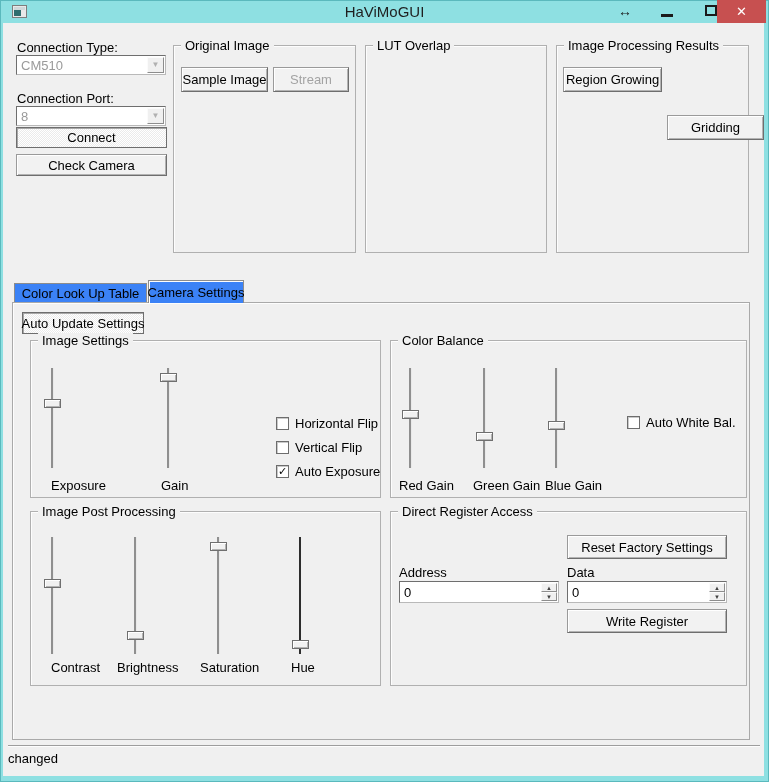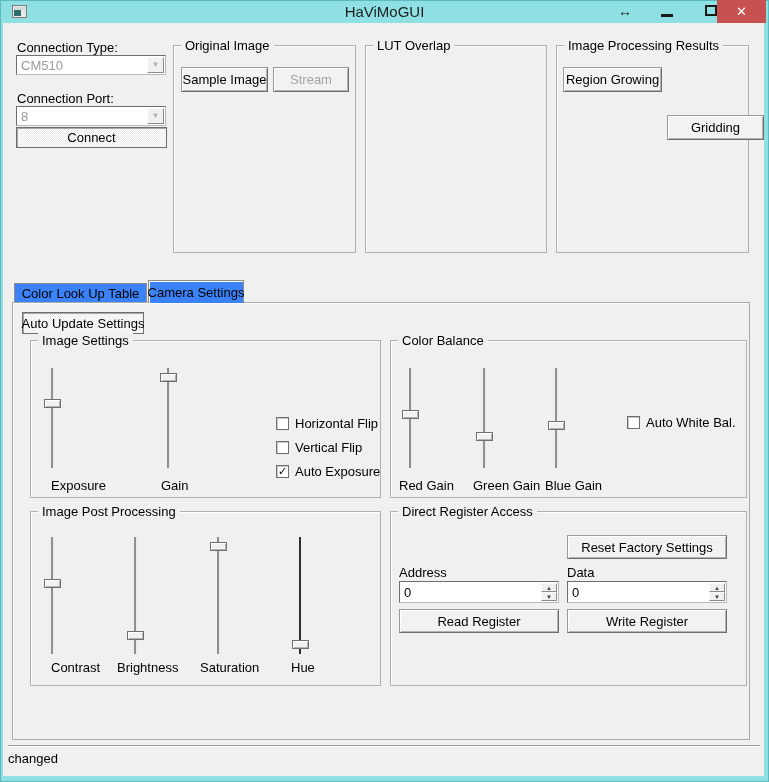--- a/index.html
+++ b/index.html
@@ -118,20 +118,21 @@
         </div>
     </div>
     <span class="lbl" style="left:14px;top:68px;">Connection Port:</span>
     <div class="combo" style="left:13px;top:83px;">
       <span class="val">8</span>
       <div class="dd">
           <span>▼</span>
         </div>
     </div>
     <div class="btn pressed" style="left:13px;top:104px;width:151px;height:21px;">Connect</div>
+    <div class="btn" style="left:13px;top:131px;width:151px;height:22px;">Check Camera</div>
 
     <div class="group" style="left:170px;top:22px;width:183px;height:208px;">
       <span class="gtitle">Original Image</span>
     </div>
     <div class="btn" style="left:178px;top:44px;width:87px;height:25px;">Sample Image</div>
     <div class="btn disabled" style="left:270px;top:44px;width:76px;height:25px;">Stream</div>
 
     <div class="group" style="left:362px;top:22px;width:182px;height:208px;">
       <span class="gtitle">LUT Overlap</span>
     </div>
@@ -242,19 +243,18 @@
       <span class="val">0</span>
       <div class="btns">
         <div class="sb">
             <span>▲</span>
           </div>
         <div class="sb">
             <span>▼</span>
           </div>
       </div>
     </div>
-    <div class="btn" style="left:396px;top:586px;width:160px;height:24px;z-index:5;">Read Register</div>
     <div class="btn" style="left:564px;top:586px;width:160px;height:24px;z-index:5;">Write Register</div>
 
     <div class="statusline"></div>
     <span class="status">changed</span>
   </div>
 </div>
 
 </body></html>

